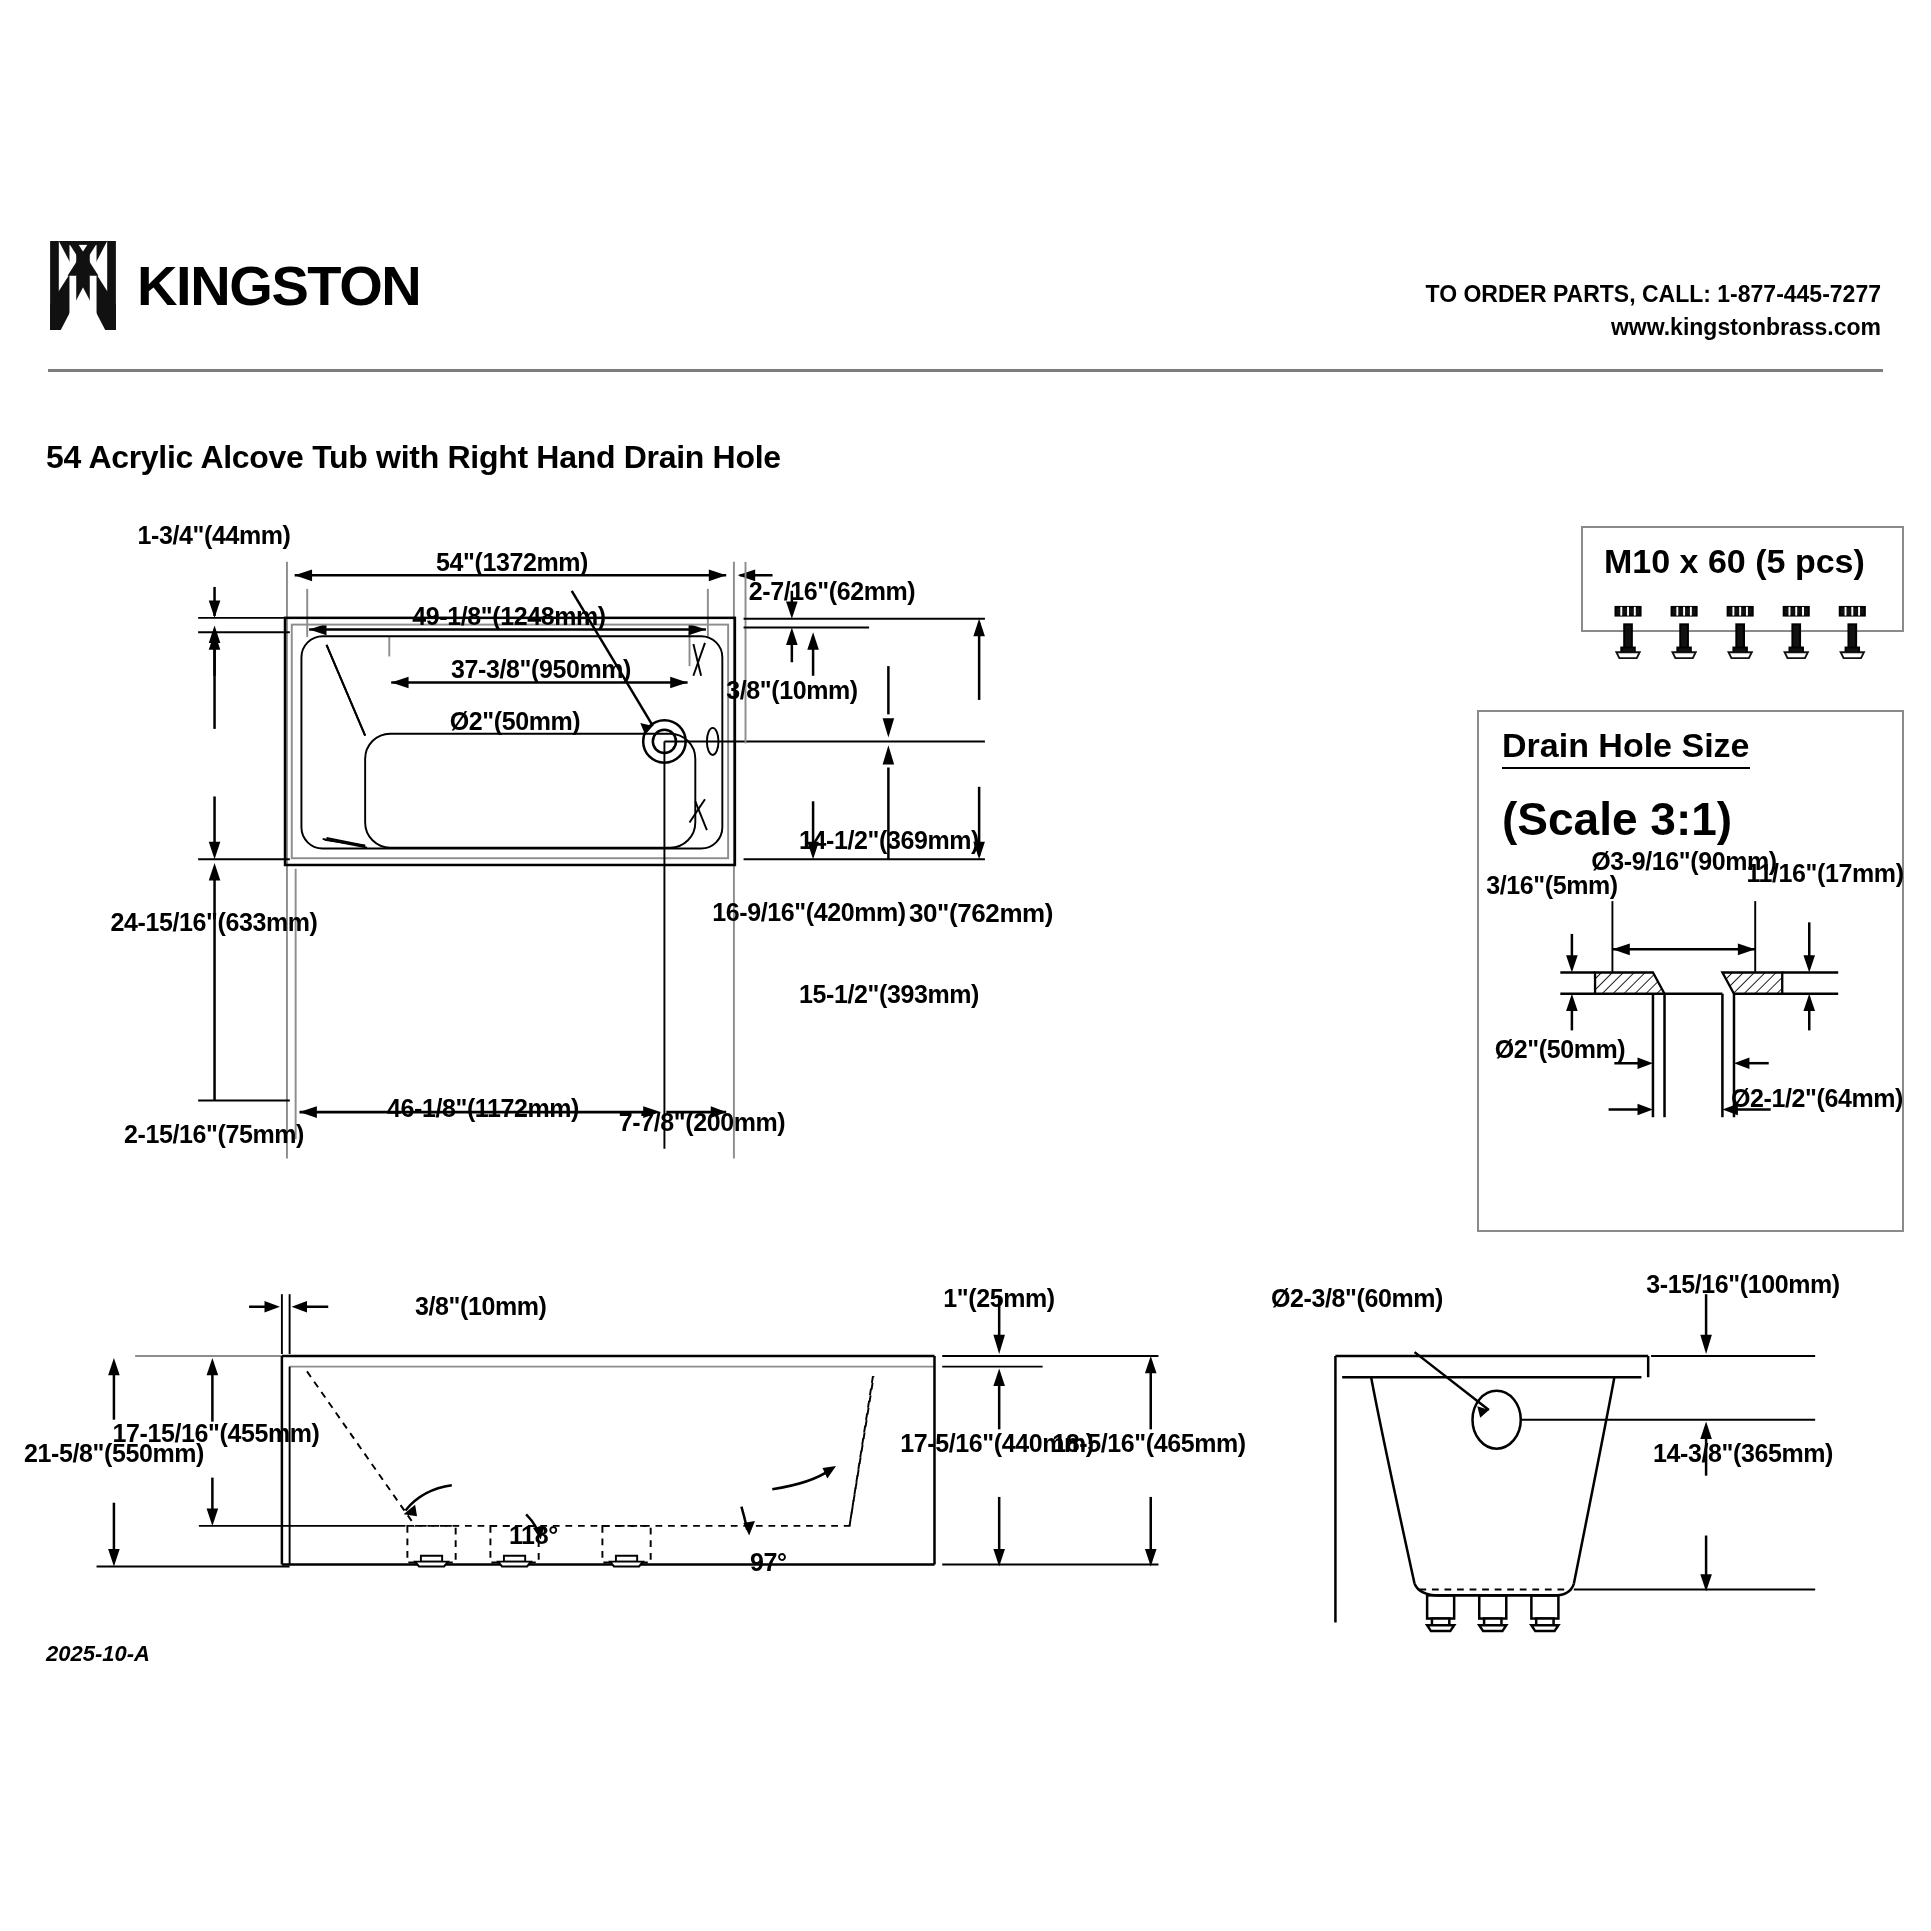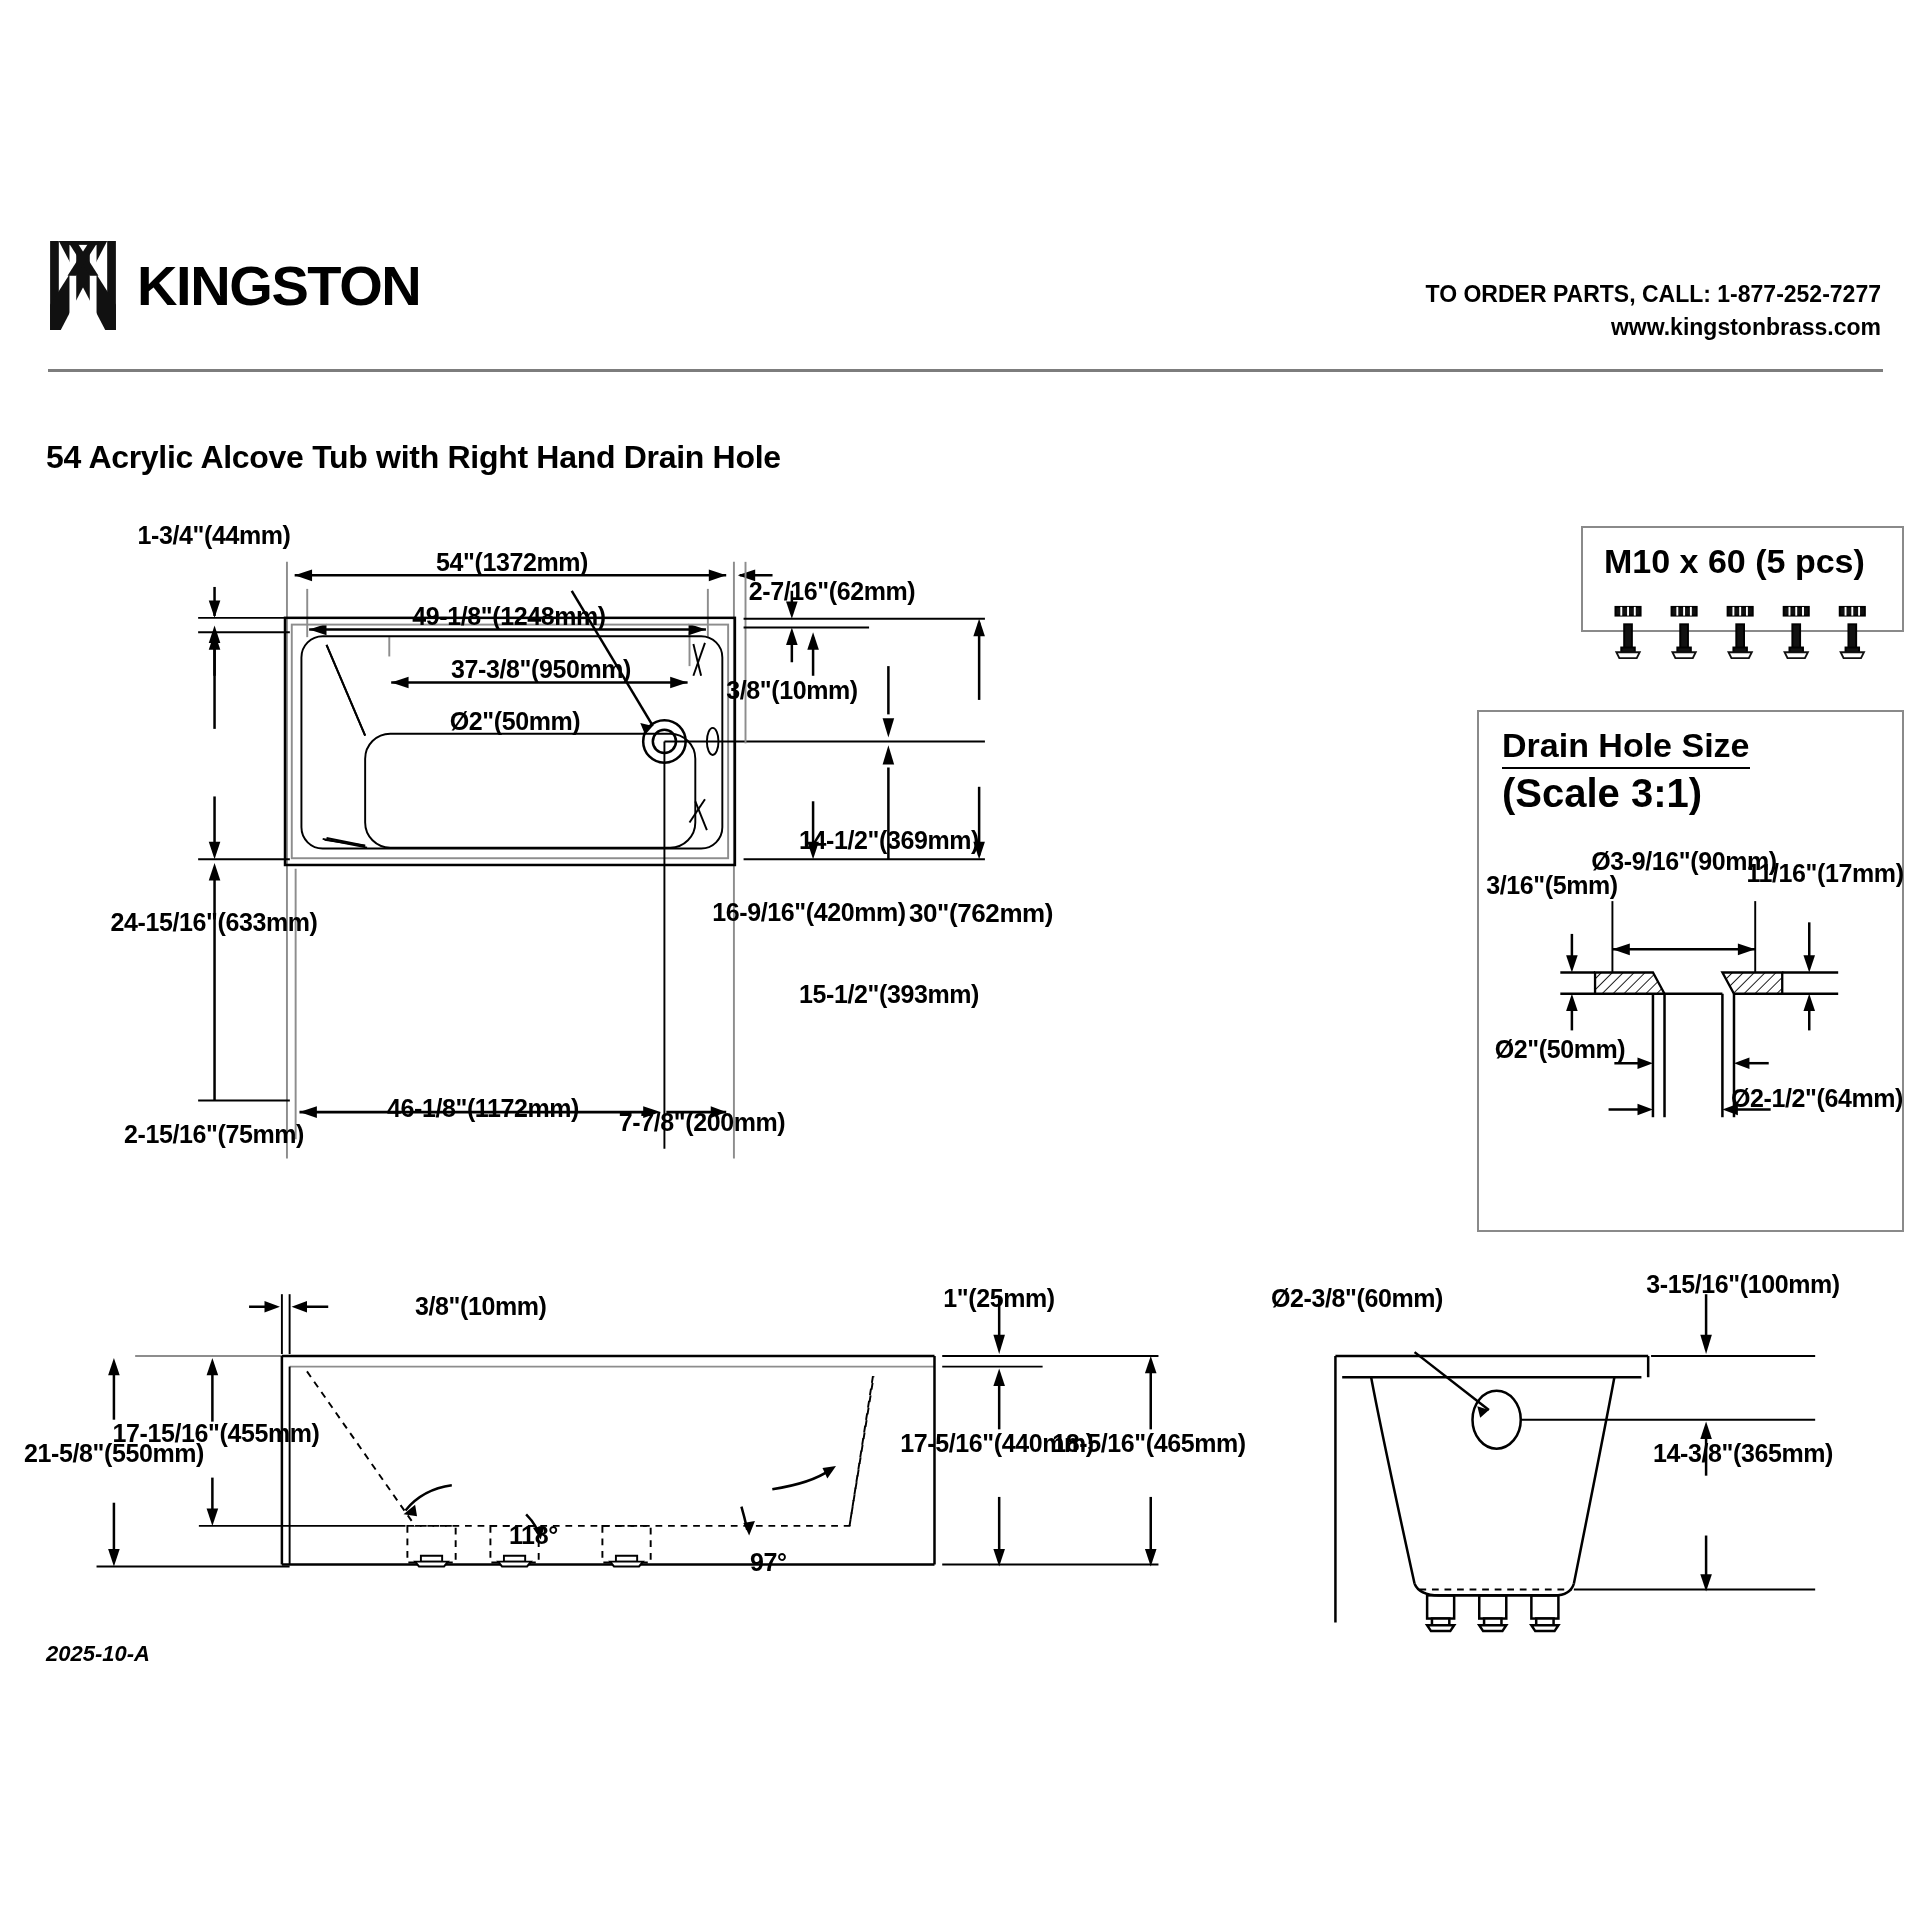--- a/index.html
+++ b/index.html
@@ -124,21 +124,21 @@
       <rect x="20" y="0" width="7" height="92" fill="#fff"></rect>
       <rect x="41" y="0" width="7" height="92" fill="#fff"></rect>
       <path d="M18 0 L27 0 L50 36 L41 36 Z" fill="#111"></path>
       <path d="M50 0 L41 0 L18 36 L27 36 Z" fill="#111"></path>
       <rect x="18" y="0" width="32" height="4" fill="#111"></rect>
     </svg>
     <div class="brand-word">KINGSTON</div>
   </div>
 
   <div class="contact-block">
-    <div>TO ORDER PARTS, CALL: 1-877-252-7277</div>
+    <div>TO ORDER PARTS, CALL: 1-877-445-7277</div>
     <div>www.kingstonbrass.com</div>
   </div>
 
   <div class="rule"></div>
 
   <div class="model-desc">54 Acrylic Alcove Tub with Right Hand Drain Hole</div>
   <div class="footer-rev">2025-10-A</div>
 
   <svg style="position:absolute;left:0;top:0;width:1352px;height:1255px" viewBox="0 0 1400 1300" width="1352" height="1255">
 
@@ -338,21 +338,21 @@
           <rect x="9" y="22" width="8" height="26" fill="#111"></rect>
           <rect x="6" y="46" width="14" height="5" fill="#111"></rect>
           <path d="M1 51 h24 l-3 6 h-18 z" fill="#fff" stroke="#111" stroke-width="2"></path>
         </g>
       </g>
     </svg>
   </div>
 
   <div class="panel" style="left:1477px; top:710px; width:427px; height:522px;">
     <div class="panel-title" style="left:23px; top:13.5px; font-size:34px; border-bottom:2.9px solid #000; padding-bottom:2.9px;">Drain Hole Size</div>
-    <div class="panel-title" style="left:23px; top:59px; font-size:40px;text-align:right;">(Scale 3:1)</div>
+    <div class="panel-title" style="left:23px; top:80px; font-size:46px;text-align:right;">(Scale 3:1)</div>
 
     <svg style="position:absolute; left:0; top:0; width:427px; height:439px;" viewBox="0 0 442 455" width="427" height="439">
       <defs>
         <pattern id="hatch" patternUnits="userSpaceOnUse" width="8" height="8" patternTransform="rotate(45)">
           <line x1="0" y1="0" x2="0" y2="8" stroke="#000" stroke-width="1.8"></line>
         </pattern>
       </defs>
 
       <path d="M120 270 h60 l12 22 h-72 z" fill="url(#hatch)" stroke="#000" stroke-width="2.4"></path>
       <path d="M252 270 h62 v22 h-50 z" fill="url(#hatch)" stroke="#000" stroke-width="2.4"></path>

